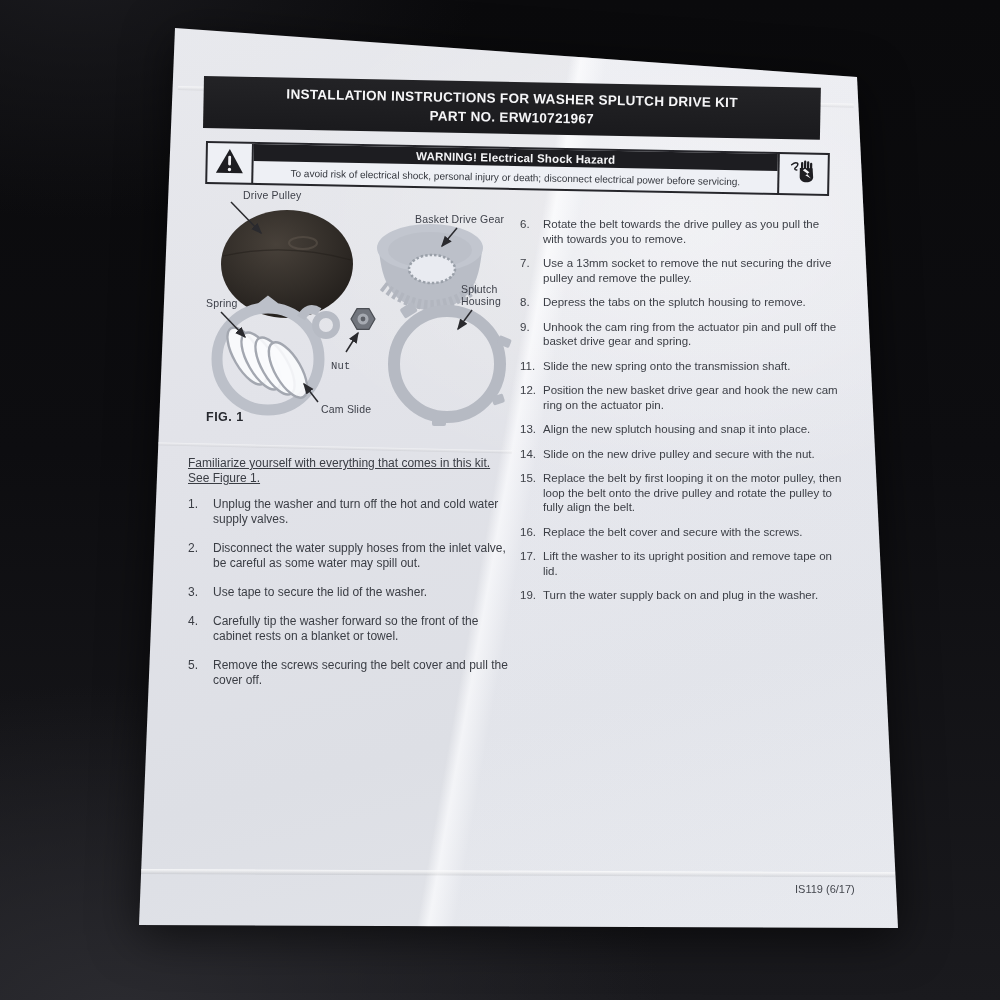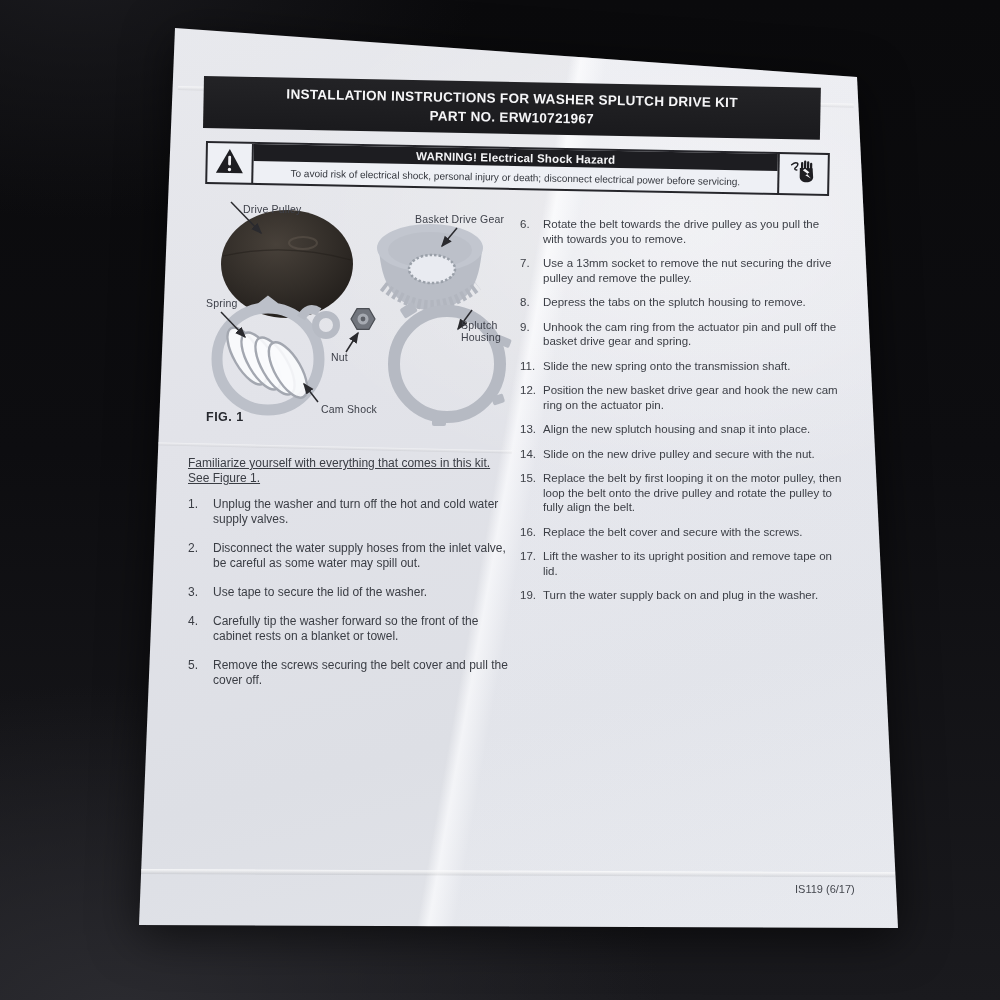--- a/index.html
+++ b/index.html
@@ -51,25 +51,25 @@
   .warn-mid{flex:1 1 auto;display:flex;flex-direction:column;min-width:0;}
   .warn-bar{height:17px;background:#1d1d21;color:#f4f4f6;font-weight:bold;font-size:11.5px;
     display:flex;align-items:center;justify-content:center;letter-spacing:.2px;}
   .warn-body{flex:1;display:flex;align-items:center;justify-content:center;
     font-size:10px;color:#34373e;white-space:nowrap;}
 
   
   .figure{position:absolute;left:185px;top:186px;width:340px;height:252px;}
   .figure svg{position:absolute;left:0;top:0;}
   .fig-label{position:absolute;font-size:10.5px;color:#3e414a;letter-spacing:.2px;}
-  .lbl-drive-pulley{left:18px;top:17px;padding-left:40px;}
+  .lbl-drive-pulley{left:18px;top:3px;padding-left:40px;}
   .lbl-basket-gear{left:230px;top:27px;white-space:nowrap;}
   .lbl-spring{left:21px;top:111px;}
-  .lbl-nut{left:146px;top:165px;}
-  .lbl-housing{left:276px;top:97px;width:64px;line-height:12px;margin-top:36px;}
+  .lbl-nut{left:146px;top:174px;font-family:Liberation Mono, monospace;}
+  .lbl-housing{left:276px;top:97px;width:64px;line-height:12px;}
   .lbl-cam-ring{left:136px;top:217px;white-space:nowrap;}
   .fig-caption{position:absolute;left:12px;top:224px;font-size:12.5px;font-weight:bold;color:#26282e;letter-spacing:.5px;margin-left:9px;}
 
   
   .intro{position:absolute;left:188px;top:456px;width:324px;font-size:12px;line-height:15px;color:#3a3d44;text-decoration:underline;}
   .steps{position:absolute;list-style:none;margin:0;padding:0;}
   .steps li{display:flex;}
   .steps .num{flex:0 0 25px;}
   .steps-left{left:188px;top:497px;width:330px;font-size:12px;line-height:15px;color:#3a3d44;}
   .steps-left li{margin-bottom:14px;}
@@ -190,21 +190,21 @@
           <line x1="287" y1="124" x2="273" y2="143" marker-end="url(#arw)"></line>
           <line x1="133" y1="216" x2="119" y2="198" marker-end="url(#arw)"></line>
         </g>
       </svg>
 
       <span class="fig-label lbl-drive-pulley">Drive Pulley</span>
       <span class="fig-label lbl-basket-gear">Basket Drive Gear</span>
       <span class="fig-label lbl-spring">Spring</span>
       <span class="fig-label lbl-nut">Nut</span>
       <span class="fig-label lbl-housing">Splutch Housing</span>
-      <span class="fig-label lbl-cam-ring">Cam Shock</span>
+      <span class="fig-label lbl-cam-ring">Cam Slide</span>
       <span class="fig-caption">FIG. 1</span>
     </div>
 
     <div class="intro">
       <div>Familiarize yourself with everything that comes in this kit.</div>
       <div>See Figure 1.</div>
     </div>
 
     <ul class="steps steps-left">
       <li>

